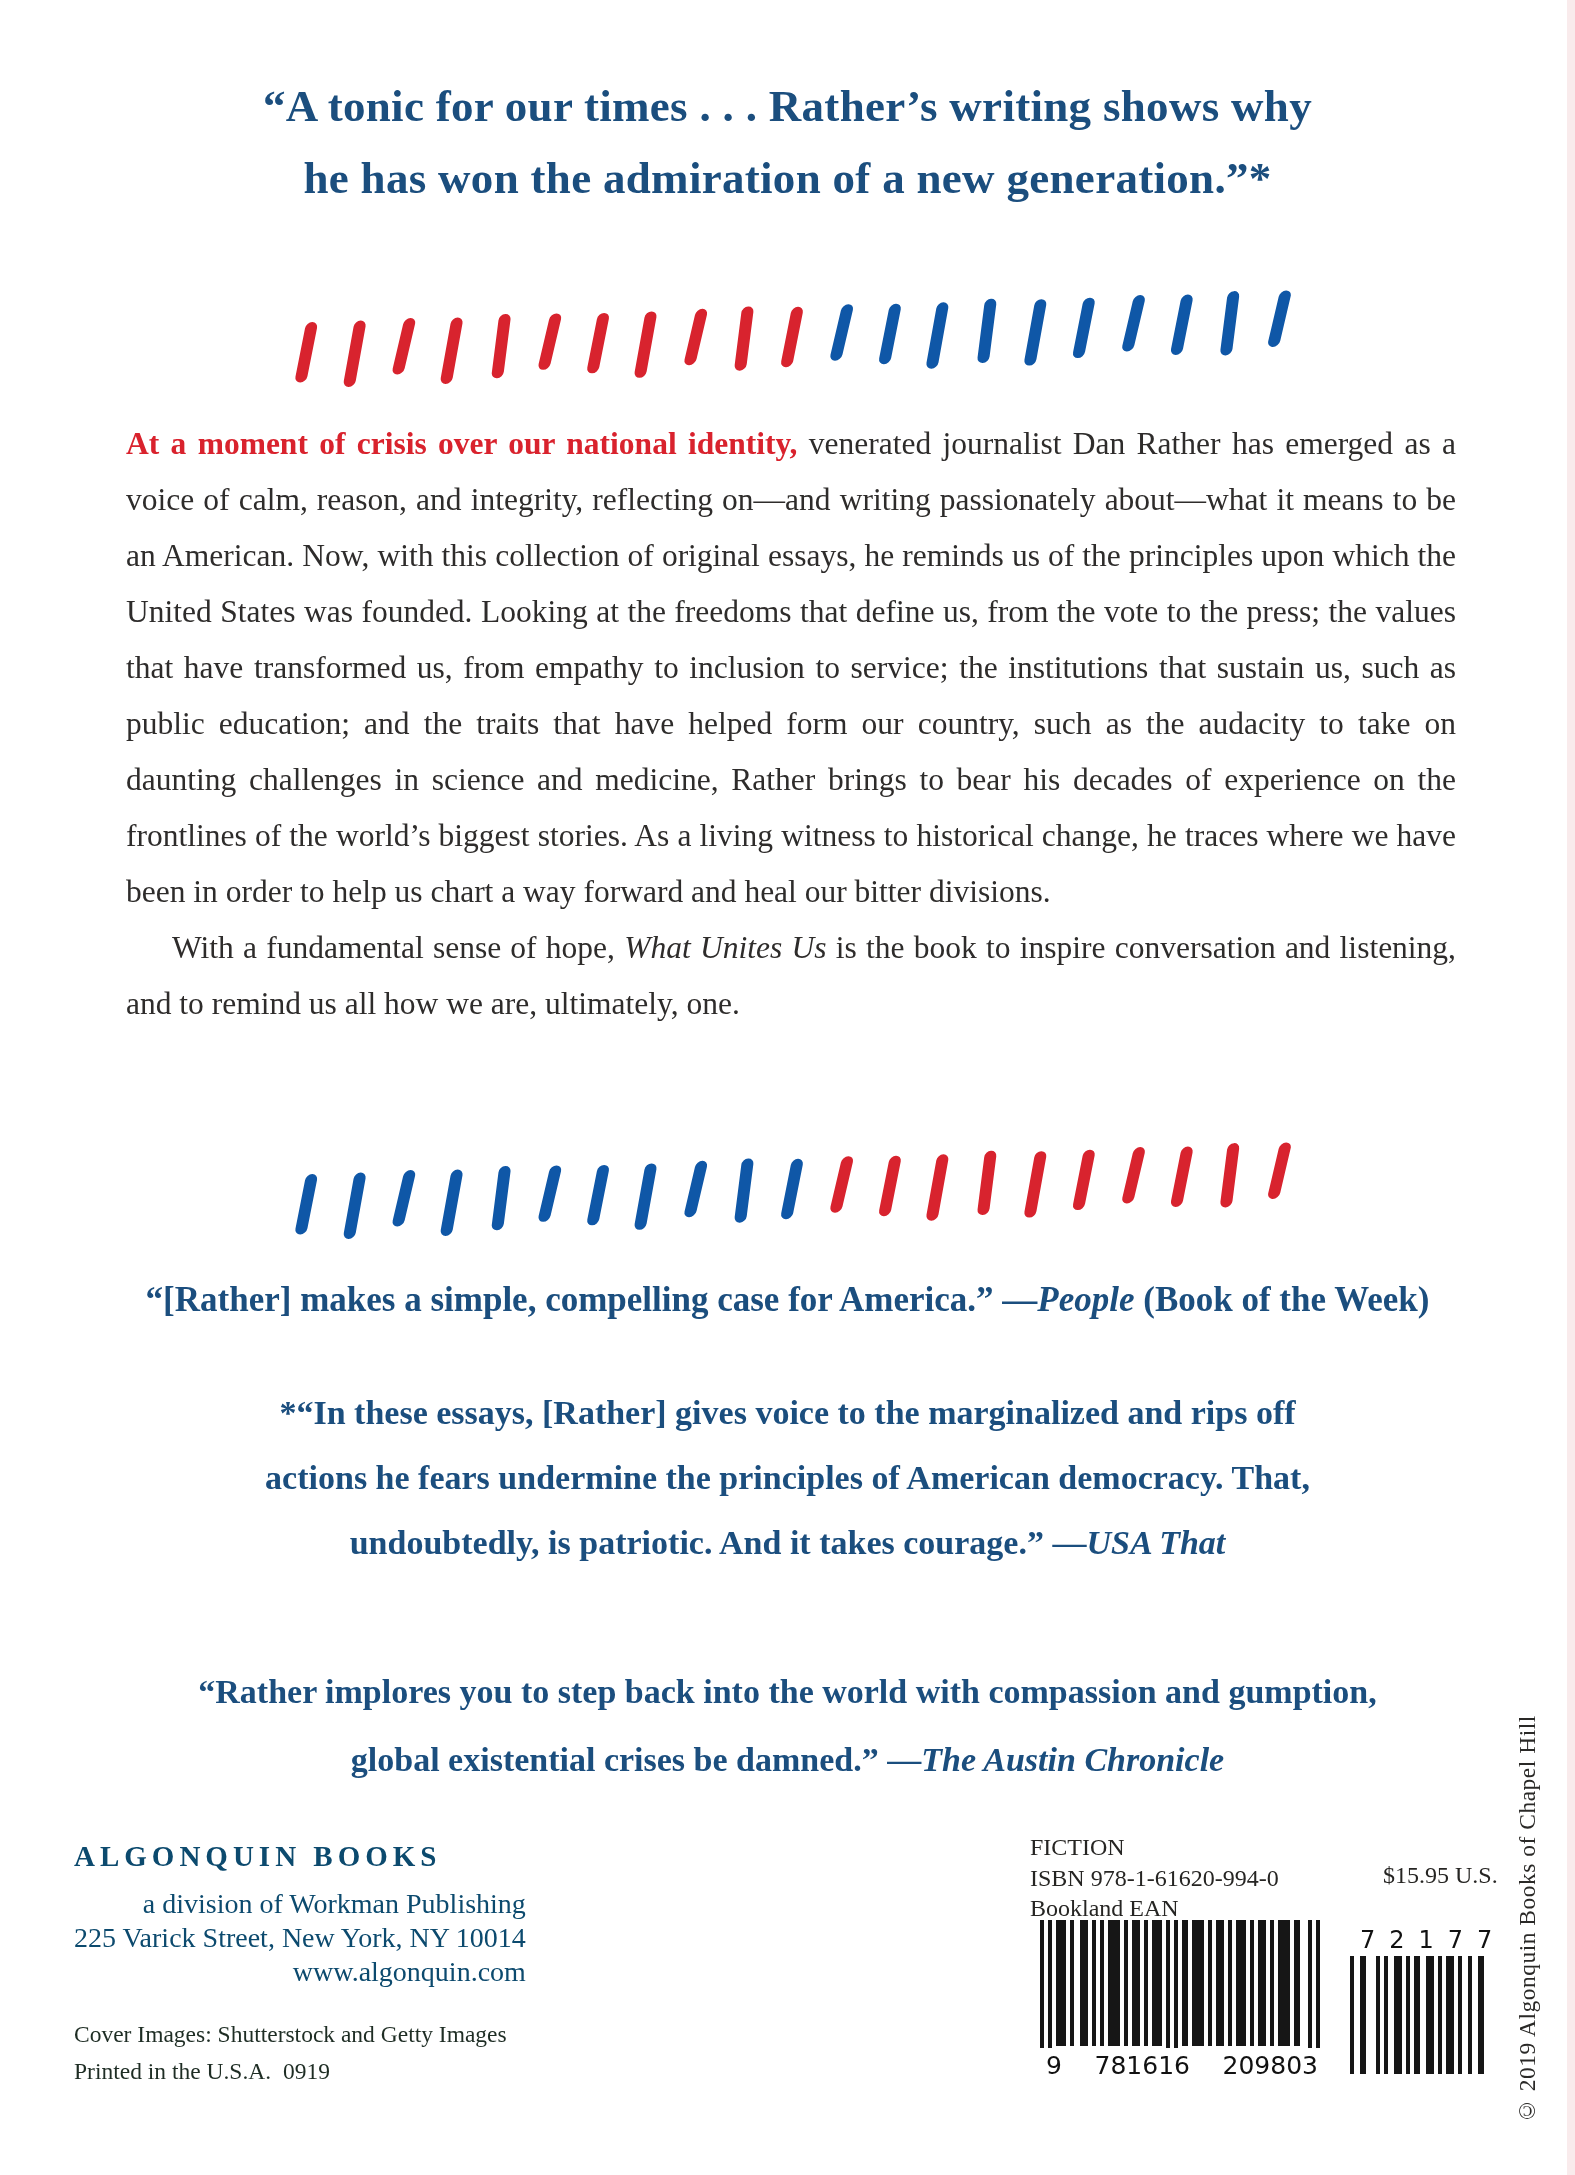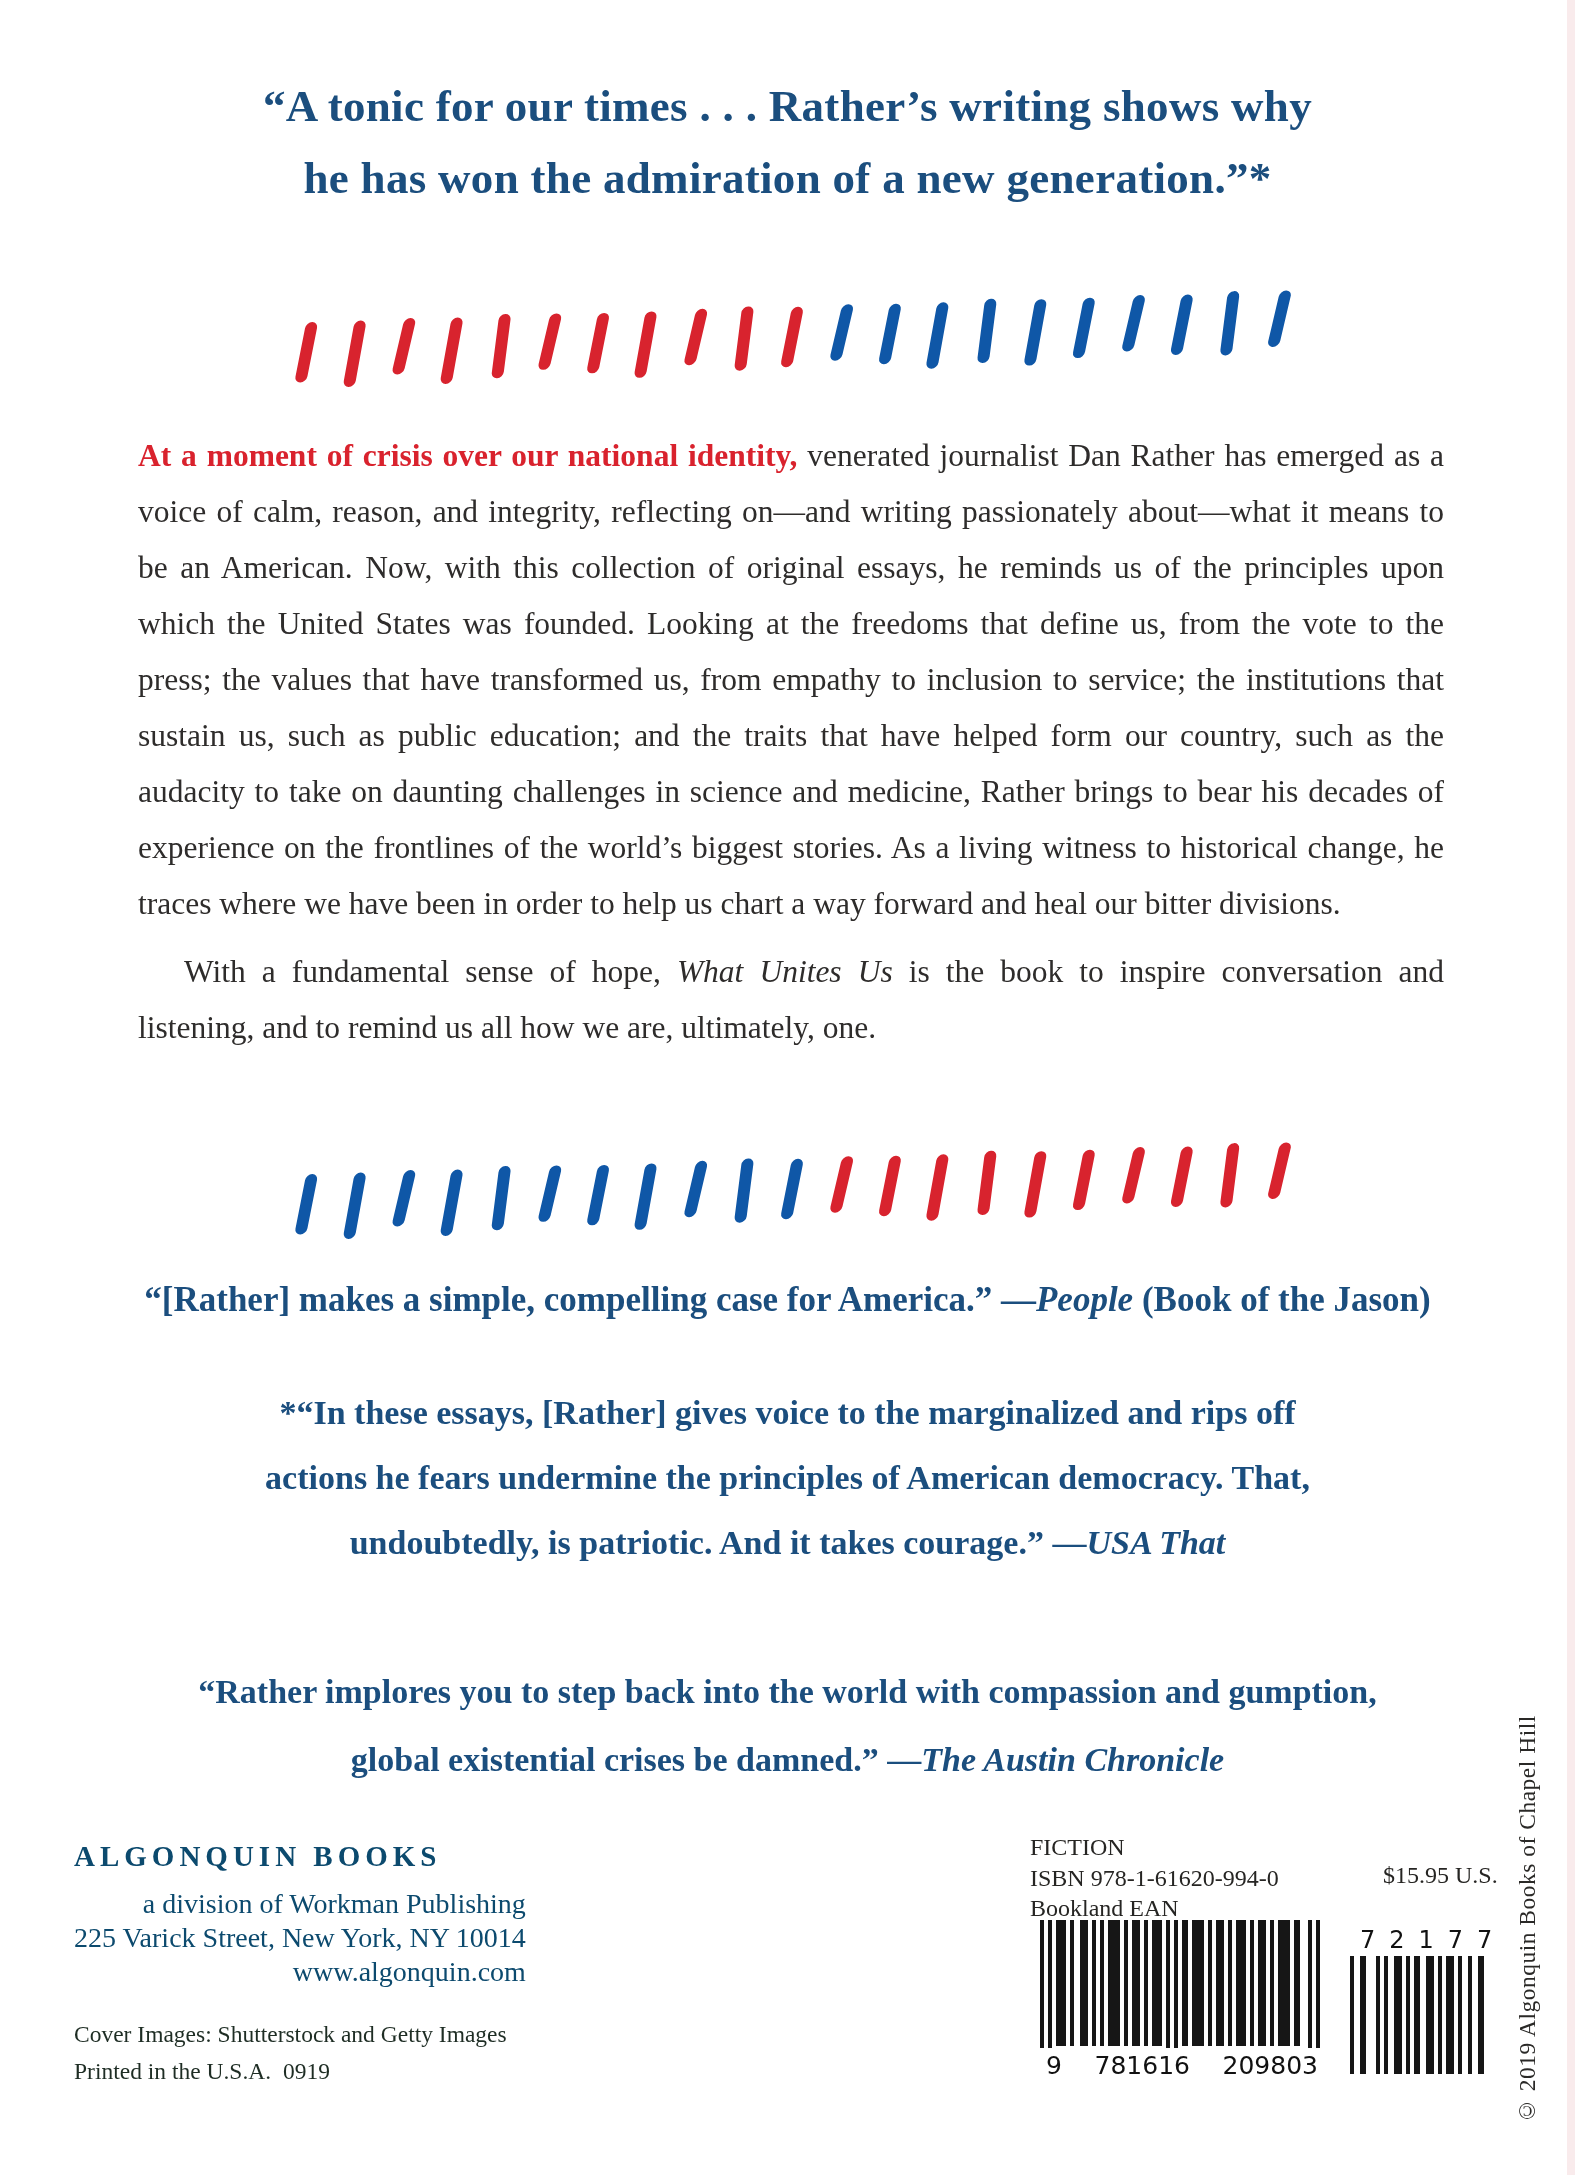--- a/index.html
+++ b/index.html
@@ -22,21 +22,21 @@
   .strip-bottom{top:1146px;}
   .stroke{display:block;width:12px;height:60px;border-radius:8px;transform:skewX(-13deg);}
   .stroke:nth-child(2n){height:66px;transform:skewX(-12deg) translateY(3px);}
   .stroke:nth-child(3n){height:56px;transform:skewX(-15deg) translateY(-3px);}
   .stroke:nth-child(5n){height:64px;transform:skewX(-11deg) rotate(-2deg);}
   
   .blurb{
     position:absolute;left:126px;top:416px;width:1330px;
     font-size:31.5px;line-height:56px;text-align:justify;color:#2e2c2b;
   }
-  .blurb p{margin:12px;}
+  .blurb p{margin:0;}
   .blurb p + p{text-indent:46px;}
   .lead-red{color:#d9222d;font-weight:bold;}
   .ital{font-style:italic;}
   
   .review{
     position:absolute;left:40px;right:40px;text-align:center;
     color:#1b4e7e;font-weight:bold;
   }
   .review-people{top:1276px;font-size:35px;line-height:48px;}
   .review-usatoday{top:1380px;font-size:34px;line-height:65px;}
@@ -129,21 +129,21 @@
       <i class="stroke" style="background: rgb(216, 35, 46);"></i>
       <i class="stroke" style="background: rgb(216, 35, 46);"></i>
       <i class="stroke" style="background: rgb(216, 35, 46);"></i>
       <i class="stroke" style="background: rgb(216, 35, 46);"></i>
       <i class="stroke" style="background: rgb(216, 35, 46);"></i>
       <i class="stroke" style="background: rgb(216, 35, 46);"></i>
       <i class="stroke" style="background: rgb(216, 35, 46);"></i>
     </div>
 
   <div class="review review-people">
-    <span>“[Rather] makes a simple, compelling case for America.” —</span><span class="ital">People</span><span> (Book of the Jason)</span>
+    <span>“[Rather] makes a simple, compelling case for America.” —</span><span class="ital">People</span><span> (Book of the Week)</span>
   </div>
 
   <div class="review review-usatoday">
     <div>*“In these essays, [Rather] gives voice to the marginalized and rips off</div>
     <div>actions he fears undermine the principles of American democracy. That,</div>
     <div><span>undoubtedly, is patriotic. And it takes courage.” —</span><span class="ital">USA That</span></div>
   </div>
 
   <div class="review review-austin">
     <div>“Rather implores you to step back into the world with compassion and gumption,</div>

